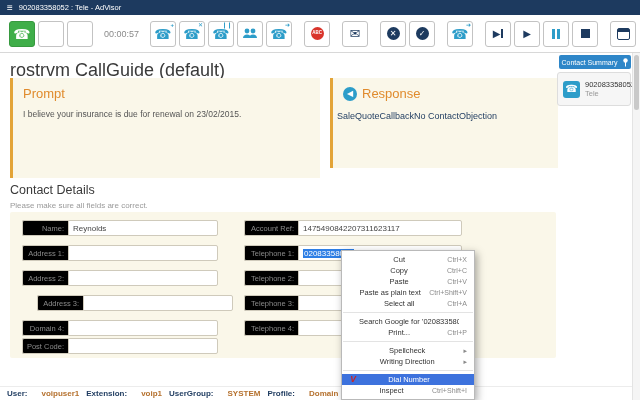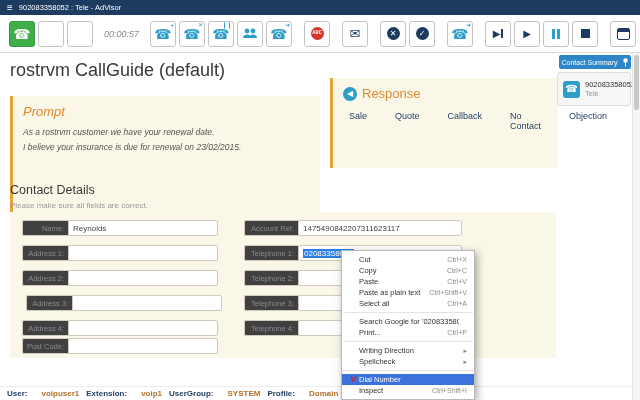--- a/index.html
+++ b/index.html
@@ -29,21 +29,21 @@
   .tbtn {
     width: 26px; height: 26px; flex: none;
     border: 1px solid #c3c3c3; border-radius: 3px; background: #fff;
     display: flex; align-items: center; justify-content: center;
     position: relative; cursor: pointer;
   }
   .tbtn.green { background: #3fae49; border-color: #37993f; }
   .phone-glyph { font-family: "DejaVu Sans", sans-serif; font-size: 14px; line-height: 1; color: #2d9dc9; }
   .green .phone-glyph { color: #fff; }
   .mini { position: absolute; top: 0px; right: 1px; font-size: 6px; font-weight: bold; color: #2d9dc9; line-height: 1; }
-  .timer { font-size: 9px; color: #8a8a8a; margin: 0 8px; flex: none; font-style: italic; }
+  .timer { font-size: 9px; color: #8a8a8a; margin: 0 8px; flex: none; }
   .circle-glyph {
     width: 13px; height: 13px; border-radius: 50%;
     background: #1d3a5f; color: #fff; font-size: 8px; line-height: 1;
     display: flex; align-items: center; justify-content: center;
   }
   .abc-glyph { background: #d9342b; font-size: 4.5px; font-weight: bold; }
   .env-glyph { font-family: "DejaVu Sans", sans-serif; font-size: 13px; color: #1d3a5f; line-height: 1; }
   .play-glyph { font-size: 10px; color: #1d3a5f; line-height: 1; }
   .skip-wrap { display: flex; align-items: center; }
   .skip-bar { width: 2px; height: 9px; background: #1d3a5f; margin-left: 1px; }
@@ -55,29 +55,29 @@
 
   
   .scrollbar { position: absolute; top: 53px; right: 0; bottom: 0; width: 8px;
     background: #f5f5f5; border-left: 1px solid #e4e4e4; z-index: 30; }
   .scroll-thumb { position: absolute; top: 2px; left: 1px; width: 5px; height: 55px;
     background: #c9c9c9; border-radius: 3px; }
 
   
   .cg-title { position: absolute; top: 60px; left: 10px; font-size: 18px; color: #3a3a3a; }
   .panel { position: absolute; background: #faf7e9; border-left: 3px solid #e3a438; }
-  .prompt-panel { top: 96px; left: 10px; width: 310px; height: 116px; font-style: italic; }
+  .prompt-panel { top: 78px; left: 10px; width: 310px; height: 100px; }
   .response-panel { top: 78px; left: 330px; width: 228px; height: 90px; }
   .panel-heading { color: #e08b2d; font-size: 13px; margin: 8px 0 6px 10px; font-weight: normal; }
   .prompt-text { font-size: 8.5px; color: #555; margin: 0 8px 0 10px; line-height: 1.75; }
   .prompt-text span { display: block; }
   .response-head { display: flex; align-items: center; gap: 5px; margin: 8px 0 10px 10px; }
   .back-icon { width: 14px; height: 14px; border-radius: 50%; background: #2d9dc9; color: #fff;
     font-size: 8px; display: flex; align-items: center; justify-content: center; cursor: pointer; }
-  .response-options { display: flex; gap: 28px; margin-left: 16px; font-size: 9px; color: #1d3a5f; }
+  .response-options { display: flex; gap: 0; margin-left: 4px; font-size: 9px; color: #1d3a5f; }
   .resp-link { cursor: pointer; }
 
   
   .cs-button { position: absolute; top: 55px; left: 559px; width: 72px; height: 14px;
     background: #2e86c8; color: #fff; font-size: 7px; border-radius: 2px;
     display: flex; align-items: center; justify-content: center; gap: 4px; cursor: pointer; z-index: 5; }
   .cs-card { position: absolute; top: 72px; left: 557px; width: 74px; height: 34px;
     background: #f6f6f6; border: 1px solid #ddd; border-radius: 3px;
     display: flex; align-items: center; gap: 5px; padding: 0 5px; }
   .cs-phone { width: 17px; height: 17px; flex: none; background: #2d9dc9; border-radius: 3px;
@@ -86,35 +86,35 @@
   .cs-number { font-size: 7.5px; color: #333; }
   .cs-campaign { font-size: 7.5px; color: #999; }
 
   
   .cd-heading { position: absolute; top: 183px; left: 10px; font-size: 12.5px; color: #3a3a3a; }
   .cd-note { position: absolute; top: 201px; left: 10px; font-size: 8px; color: #9a9a9a; }
   .form-panel { position: absolute; top: 212px; left: 10px; width: 546px; height: 146px;
     background: #faf7e9; border-radius: 2px; }
   .frow { position: absolute; display: flex; }
   .flabel { width: 46px; height: 16px; border: 1px solid #cfcabb; border-right: none;
-    background: #404040; color: #8a8a8a; font-size: 7.5px;
+    background: #000000; color: #8a8a8a; font-size: 7.5px;
     display: flex; align-items: center; justify-content: flex-end; padding-right: 4px;
     border-radius: 2px 0 0 2px; flex: none; }
   .flabel.wide { width: 54px; }
   .finput { width: 150px; height: 16px; border: 1px solid #cfcabb; background: #fff;
     font-size: 8px; color: #444; padding: 0 4px; border-radius: 0 2px 2px 0;
     font-family: inherit; display: flex; align-items: center; }
   input.finput { display: inline-block; }
   .finput.wide { width: 164px; }
   .sel { background: #2d7ee5; color: #fff; padding: 0 1px; }
 
   
   .cmenu { position: absolute; top: 250px; left: 341px; width: 134px; background: #fff;
     border: 1px solid #b9b9b9; box-shadow: 2px 3px 8px rgba(0,0,0,0.35);
-    padding: 3px 0; z-index: 20; }
+    padding: 3px 0; z-index: 20; text-align: center; }
   .mi { display: flex; align-items: center; height: 11px; padding: 0 7px 0 5px;
     font-size: 7.5px; color: #333; cursor: pointer; }
   .mi-icon { width: 12px; flex: none; display: flex; align-items: center; justify-content: center; }
   .mi-label { flex: 1; white-space: nowrap; overflow: hidden; }
   .mi-short { color: #8a8a8a; margin-left: 8px; flex: none; font-size: 7px; }
   .mi.hl { background: #3d72dd; color: #fff; }
   .mi.hl .mi-short { color: #fff; }
   .msep { height: 1px; background: #e3e3e3; margin: 3px 1px; }
   .dial-icon { color: #cc2222; font-weight: bold; font-style: italic; font-size: 8.5px; line-height: 1; }
 
@@ -205,21 +205,20 @@
   <div class="tbtn">
       <span class="cal-glyph"></span>
     </div>
 </div>
 
 <div class="cg-title">rostrvm CallGuide (default)</div>
 
 <div class="panel prompt-panel">
   <div class="panel-heading">Prompt</div>
   <div class="prompt-text">
-    <span>As a rostrvm customer we have your renewal date.</span>
     <span>I believe your insurance is due for renewal on 23/02/2015.</span>
   </div>
 </div>
 
 <div class="panel response-panel">
   <div class="response-head">
     <span class="back-icon">◀</span>
     <span class="panel-heading" style="margin:0">Response</span>
   </div>
   <div class="response-options">
@@ -258,26 +257,26 @@
     <input class="finput" value="Reynolds" style="">
   </div>
   <div class="frow" style="left:12px;top:33px">
     <span class="flabel">Address 1:</span>
     <input class="finput" value="" style="">
   </div>
   <div class="frow" style="left:12px;top:58px">
     <span class="flabel">Address 2:</span>
     <input class="finput" value="" style="">
   </div>
-  <div class="frow" style="left:16px;top:83px">
+  <div class="frow" style="left:27px;top:83px">
     <span class="flabel">Address 3:</span>
     <input class="finput" value="" style="">
   </div>
   <div class="frow" style="left:12px;top:108px">
-    <span class="flabel">Address 4:</span>
+    <span class="flabel">Domain 4:</span>
     <input class="finput" value="" style="">
   </div>
   <div class="frow" style="left:12px;top:126px">
     <span class="flabel">Post Code:</span>
     <input class="finput" value="" style="">
   </div>
 
   <div class="frow" style="left:234px;top:8px">
     <span class="flabel wide">Account Ref:</span>
     <input class="finput wide" value="1475490842207311623117" style="">
@@ -335,26 +334,26 @@
       <span class="mi-short"></span>
     </div>
   <div class="mi">
       <span class="mi-icon"></span>
       <span class="mi-label">Print...</span>
       <span class="mi-short">Ctrl+P</span>
     </div>
   <div class="msep"></div>
   <div class="mi">
       <span class="mi-icon"></span>
+      <span class="mi-label">Spellcheck</span>
+      <span class="mi-short">▸</span>
+    </div>
+  <div class="mi">
+      <span class="mi-icon"></span>
       <span class="mi-label">Writing Direction</span>
-      <span class="mi-short">▸</span>
-    </div>
-  <div class="mi">
-      <span class="mi-icon"></span>
-      <span class="mi-label">Spellcheck</span>
       <span class="mi-short">▸</span>
     </div>
   <div class="msep"></div>
   <div class="mi hl">
       <span class="mi-icon">
         <span class="dial-icon">V</span>
       </span>
       <span class="mi-label">Dial Number</span>
       <span class="mi-short"></span>
     </div>

